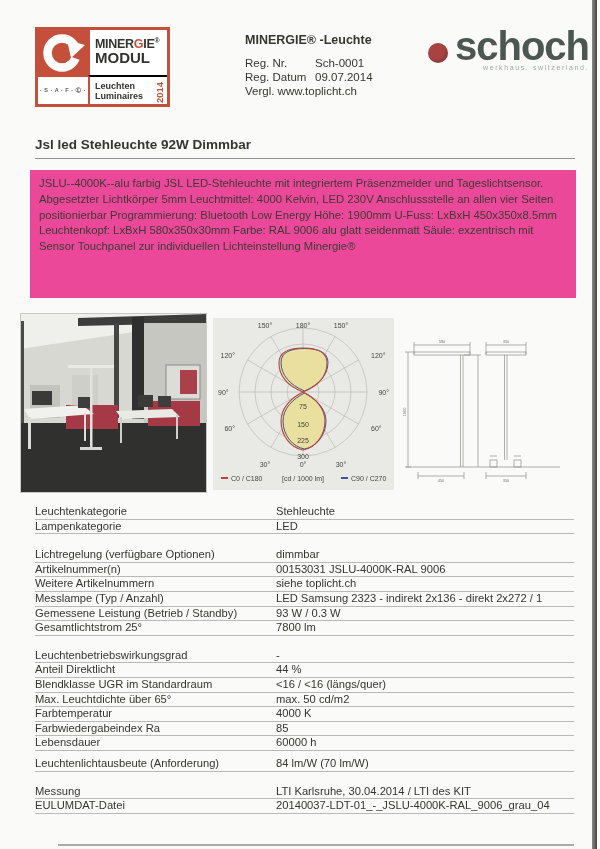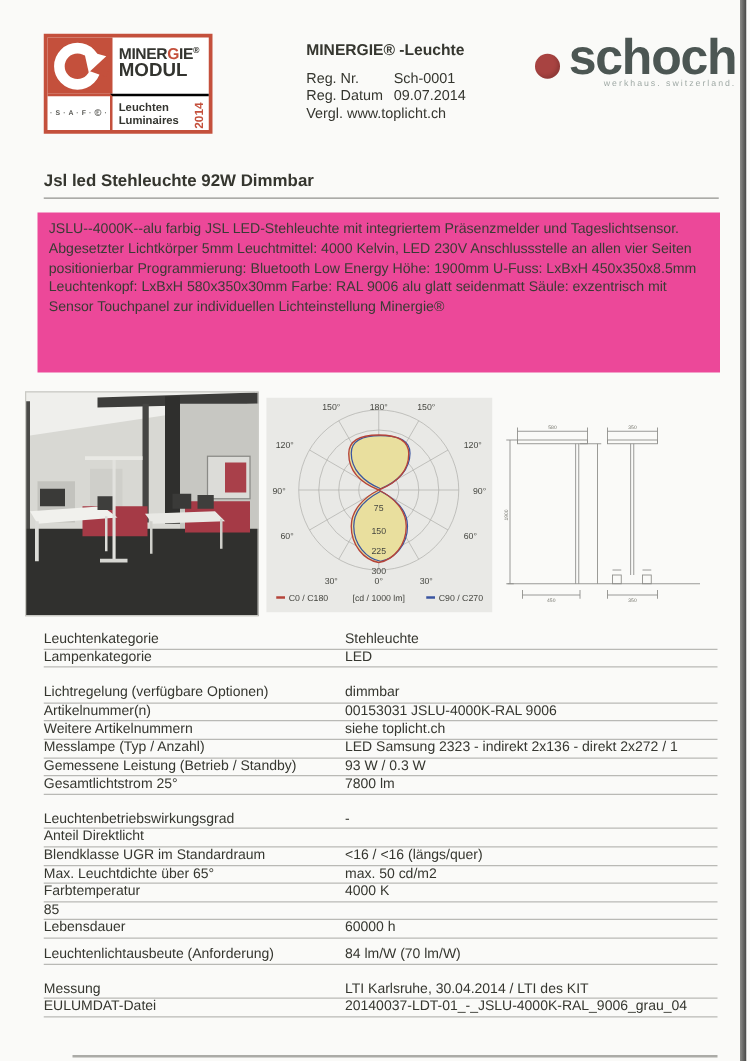--- a/index.html
+++ b/index.html
@@ -281,34 +281,36 @@
       <span class="lbl">Gesamtlichtstrom 25°</span>
       <span class="val">7800 lm</span>
     </div>
 
     <div class="trow gap13">
       <span class="lbl">Leuchtenbetriebswirkungsgrad</span>
       <span class="val">-</span>
     </div>
     <div class="trow">
       <span class="lbl">Anteil Direktlicht</span>
+      <span class="val">44 %</span>
     </div>
     <div class="trow">
       <span class="lbl">Blendklasse UGR im Standardraum</span>
       <span class="val">&lt;16 / &lt;16 (längs/quer)</span>
     </div>
     <div class="trow">
       <span class="lbl">Max. Leuchtdichte über 65°</span>
       <span class="val">max. 50 cd/m2</span>
     </div>
     <div class="trow">
       <span class="lbl">Farbtemperatur</span>
       <span class="val">4000 K</span>
     </div>
     <div class="trow">
+      <span class="lbl">Farbwiedergabeindex Ra</span>
       <span class="val">85</span>
     </div>
     <div class="trow">
       <span class="lbl">Lebensdauer</span>
       <span class="val">60000 h</span>
     </div>
 
     <div class="trow gap6">
       <span class="lbl">Leuchtenlichtausbeute (Anforderung)</span>
       <span class="val">84 lm/W (70 lm/W)</span>

